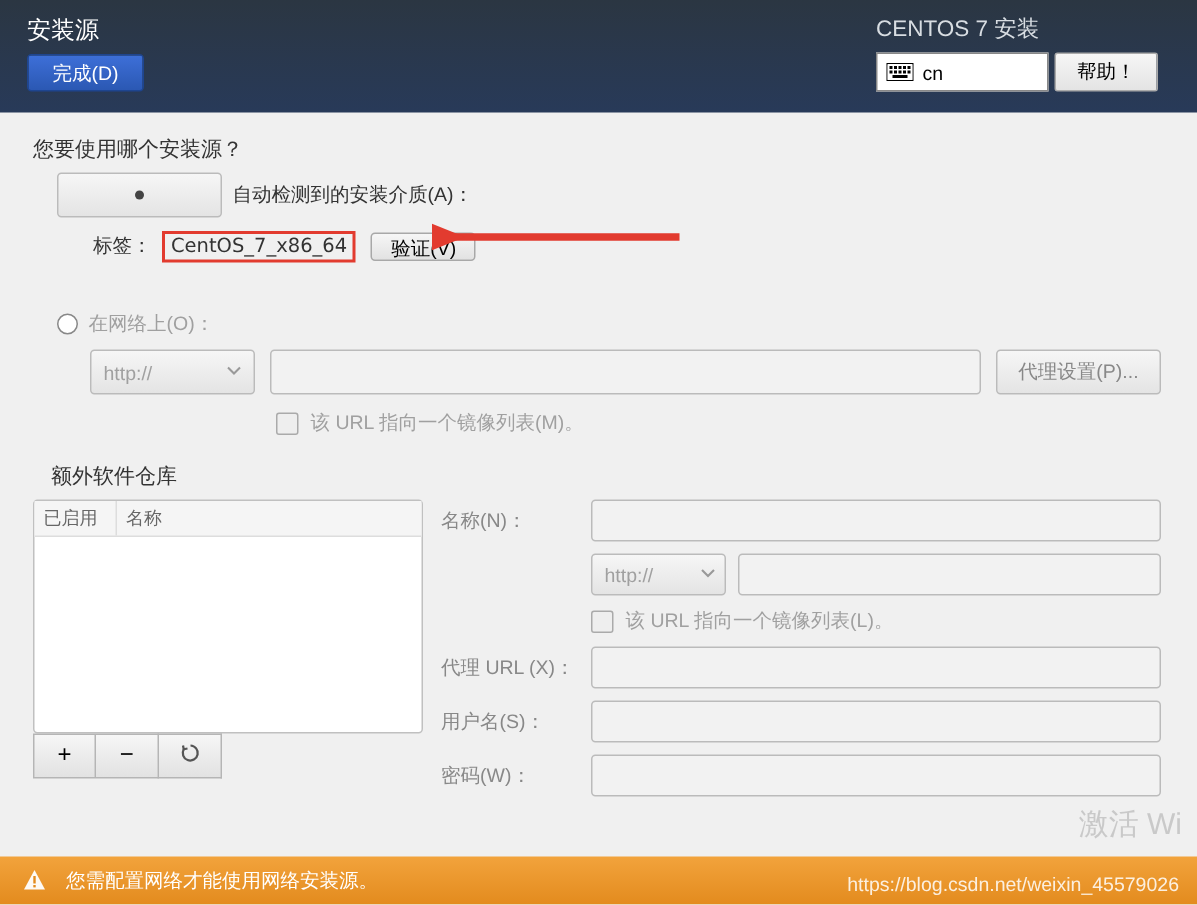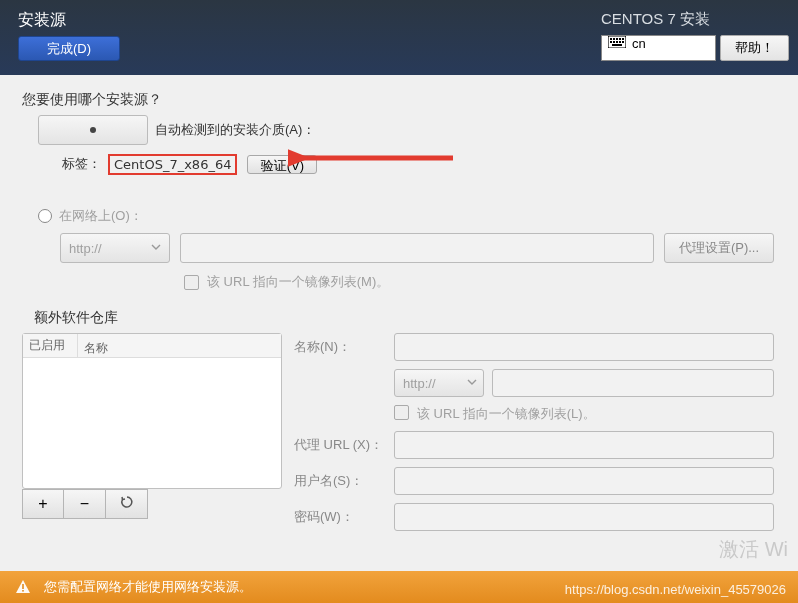--- a/index.html
+++ b/index.html
@@ -1,25 +1,25 @@
 <!DOCTYPE html>
 <html><head>
 <meta charset="utf-8">
 <style>
   * { box-sizing: border-box; }
   html,body { margin:0; padding:0; font-family:"Microsoft YaHei","PingFang SC",sans-serif; font-size:13px; color:#333; }
   body { width:798px; height:603px; background:#f0f0f0; position:relative; overflow:hidden; }
 
   .topbar { height:75px; background:linear-gradient(180deg,#2b3642 0%,#283a59 100%); position:relative; color:#fff; }
   .topbar .title { position:absolute; left:18px; top:10px; font-size:16px; font-weight:500; }
-  .done-btn { position:absolute; left:18px; top:36px; width:102px; height:25px; background:linear-gradient(180deg,#3d6fd8,#2b58b3); border:1px solid #1e458f; border-radius:3px; color:#fff; font-size:13px; cursor:pointer; }
-  .header-right { position:absolute; right:9px; top:10px; width:188px; text-align:left; }
+  .done-btn { position:absolute; left:18px; top:36px; width:78px; height:25px; background:linear-gradient(180deg,#3d6fd8,#2b58b3); border:1px solid #1e458f; border-radius:3px; color:#fff; font-size:13px; cursor:pointer; }
+  .header-right { position:absolute; right:26px; top:10px; width:188px; text-align:left; }
   .header-sub { font-size:15px; color:#d8dde2; margin-bottom:6px; }
   .lang-help { display:flex; }
-  .lang-box { background:#fff; border:1px solid #888; height:26px; width:115px; display:flex; padding:0 6px; color:#000; font-size:13px; }
+  .lang-box { background:#fff; border:1px solid #888; height:26px; width:115px; display:flex; align-items:center; padding:0 6px; color:#000; font-size:13px; }
   .kbd-icon { display:inline-block; margin-right:6px; }
   .kbd-icon svg { display:block; }
   .help-btn { margin-left:4px; width:69px; height:26px; background:linear-gradient(180deg,#f6f6f6,#e4e4e4); border:1px solid #aaa; border-radius:2px; font-size:13px; cursor:pointer; }
 
   .content { padding:16px 24px 0 22px; color:#333; }
   .q { font-size:14px; margin-bottom:6px; }
 
   .radio-row { display:flex; align-items:center; margin-left:16px; margin-top:4px; }
   .radio { width:14px; height:14px; border:1px solid #888; border-radius:50%; display:inline-flex; align-items:center; justify-content:center; margin-right:7px; background:#fff; }
   .radio.sel::after { content:""; width:6px; height:6px; background:#444; border-radius:50%; }
@@ -39,35 +39,35 @@
   .url-in { flex:1; height:30px; border:1px solid #bbb; border-radius:3px; background:#f2f2f2; }
   .proxy-btn { width:110px; height:30px; background:linear-gradient(180deg,#f6f6f6,#e4e4e4); border:1px solid #bbb; border-radius:3px; color:#888; font-size:13px; }
   .row-flex { display:flex; align-items:center; gap:10px; margin-left:38px; margin-top:8px; }
 
   .ck { width:15px; height:15px; border:1px solid #aaa; border-radius:2px; background:#eee; display:inline-block; }
   .mirror-hint { margin-left:162px; margin-top:10px; display:flex; align-items:center; gap:8px; color:#a0a0a0; }
 
   .repos-title { margin-top:18px; font-size:14px;margin-left:12px; }
   .repos-area { display:flex; margin-top:6px; gap:12px; }
   .repo-left { width:260px; border:1px solid #c0c0c0; border-radius:3px; background:#fff; display:flex; flex-direction:column; }
-  .repo-head { display:flex; border-bottom:1px solid #ddd; background:#f5f5f5; height:24px; align-items:flex-end; font-size:12px; color:#666; }
+  .repo-head { display:flex; border-bottom:1px solid #ddd; background:#f5f5f5; height:24px; align-items:center; font-size:12px; color:#666; }
   .repo-head .c1 { width:55px; padding-left:6px; border-right:1px solid #ddd; height:100%; display:flex; align-items:center; }
   .repo-head .c2 { padding-left:6px; }
   .repo-body { flex:1; min-height:130px; }
   .repo-btns { display:flex; border-top:0; }
   .repo-btns button { width:42px; height:30px; background:linear-gradient(180deg,#f6f6f6,#e2e2e2); border:1px solid #b5b5b5; font-size:16px; cursor:pointer; }
   .repo-btns button + button { border-left:none; }
 
   .repo-right { flex:1; }
   .frow { display:flex; align-items:center; margin-bottom:8px; }
   .flabel { width:100px; text-align:left; color:#888; font-size:13px; }
   .fin { flex:1; height:28px; border:1px solid #bbb; border-radius:3px; background:#f2f2f2; }
   .sel2 { width:90px; height:28px; background:linear-gradient(180deg,#f6f6f6,#e4e4e4); border:1px solid #bbb; border-radius:3px; display:flex; align-items:center; padding:0 8px; color:#a0a0a0; position:relative; }
   .sel2 .chev { position:absolute; right:6px; top:7px; }
-  .mirror2 { margin-left:100px; display:flex; gap:8px; color:#a0a0a0; margin-bottom:8px; font-size:13px; }
+  .mirror2 { margin-left:100px; display:flex; align-items:center; gap:8px; color:#a0a0a0; margin-bottom:8px; font-size:13px; }
 
   .footbar { position:absolute; bottom:0; left:0; right:0; height:32px; background:linear-gradient(180deg,#f2a33c,#e38b1e); color:#fff; display:flex; align-items:center; padding:0 14px; font-size:13px; }
   .warn-ico { width:18px; height:18px; border-radius:2px; margin-right:12px; display:flex; align-items:center; justify-content:center; }
   .watermark { position:absolute; right:10px; bottom:40px; color:#c9c9c9; font-size:20px; font-weight:500; pointer-events:none; }
   .url-wm { position:absolute; right:12px; bottom:6px; color:rgba(255,255,255,0.85); font-size:13px; }
 
   .chev svg { display:block; }
 </style>
 </head>
 <body>

